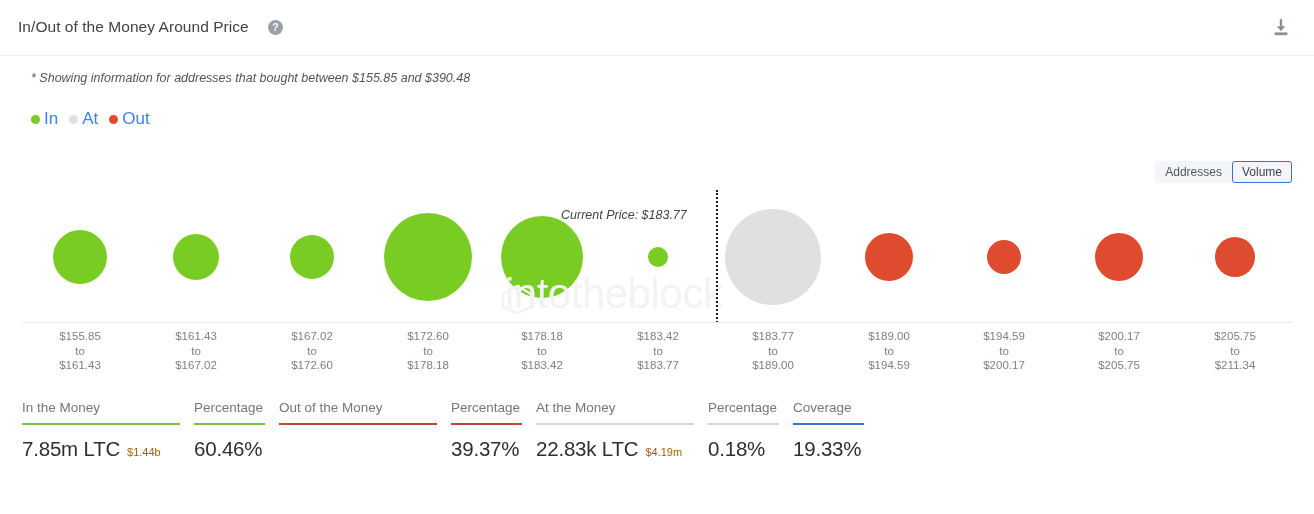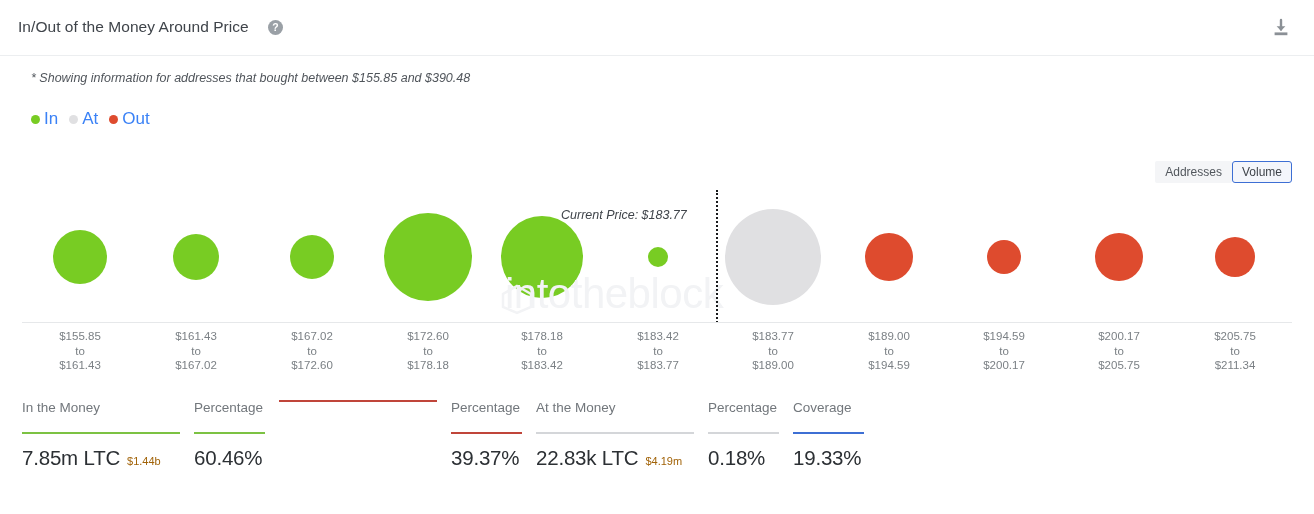--- a/index.html
+++ b/index.html
@@ -214,21 +214,21 @@
   .stat {
     position: relative;
     box-sizing: border-box;
     padding-right: 14px;
   }
   .stat-label {
     font-size: 13.5px;
     color: #72777c;
     white-space: nowrap;
     display: block;
-    padding-bottom: 17px;
+    padding-bottom: 8px;
   }
   .stat-underline {
     height: 2px;
     width: 100%;
     display: block;
   }
   .stat-value-row {
     padding-top: 12px;
     display: flex;
     align-items: baseline;
@@ -377,20 +377,21 @@
         </div>
       </div>
       <div class="stat" style="width: 85px;">
         <span class="stat-label">Percentage</span>
         <span class="stat-underline" style="background: rgb(124, 194, 67); width: 71px;"></span>
         <div class="stat-value-row">
           <span class="stat-value">60.46%</span>
         </div>
       </div>
       <div class="stat" style="width: 172px;">
+        <span class="stat-label">Out of the Money</span>
         <span class="stat-underline" style="background: rgb(192, 69, 58); width: 158px;"></span>
       </div>
       <div class="stat" style="width: 85px;">
         <span class="stat-label">Percentage</span>
         <span class="stat-underline" style="background: rgb(192, 69, 58); width: 71px;"></span>
         <div class="stat-value-row">
           <span class="stat-value">39.37%</span>
         </div>
       </div>
       <div class="stat" style="width: 172px;">

